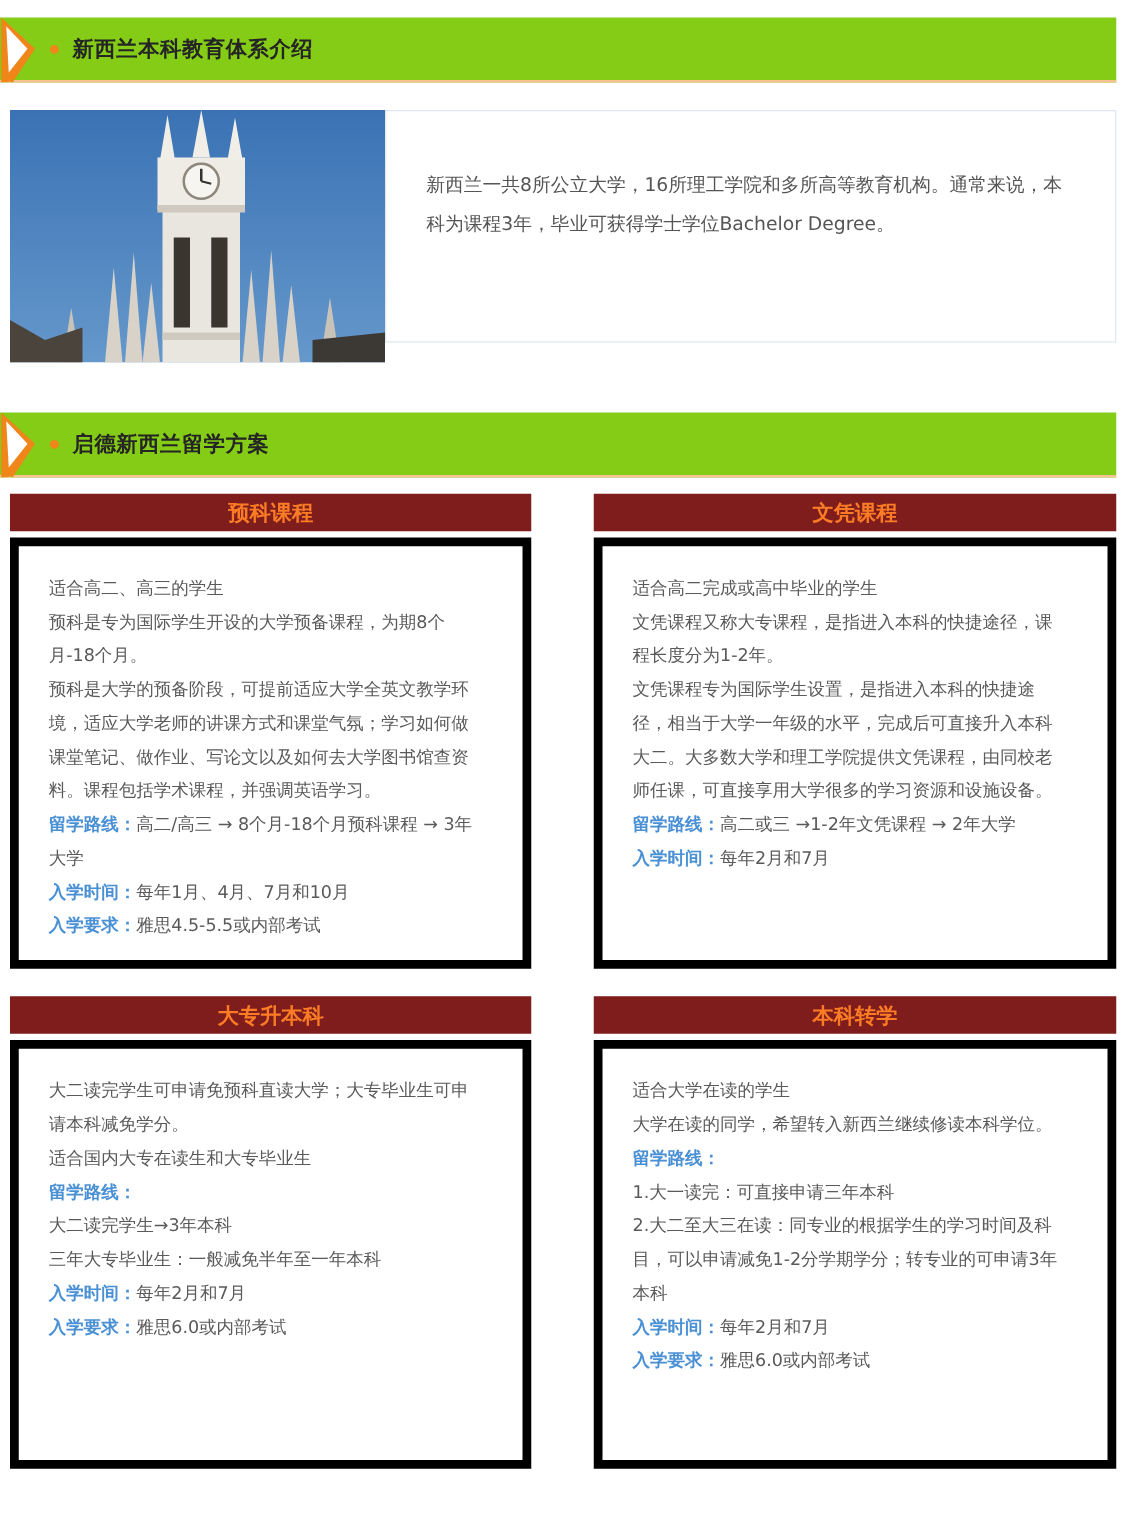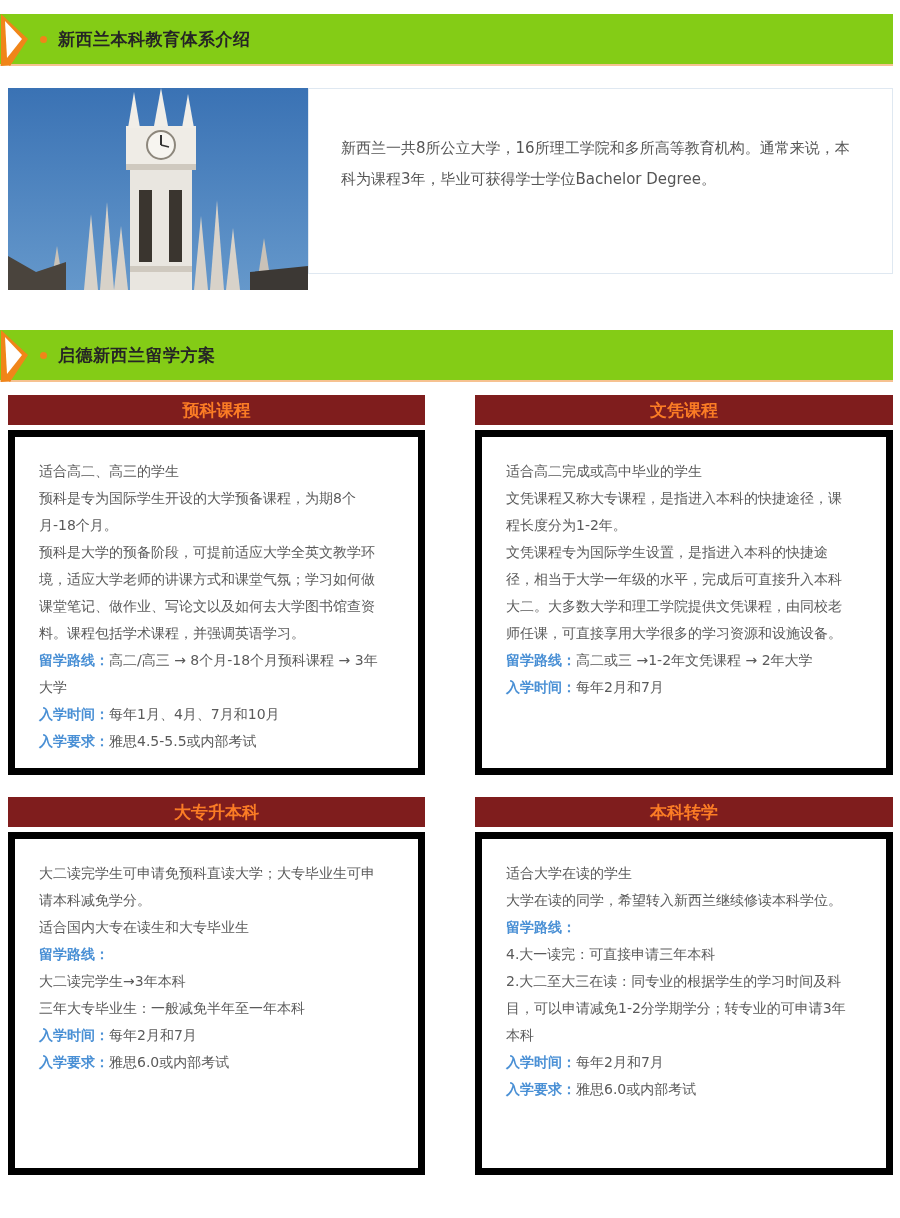--- a/index.html
+++ b/index.html
@@ -186,19 +186,19 @@
       </div>
   </div>
   <div class="card">
     <div class="card-header">
       <span>本科转学</span>
     </div>
     <div class="card-body body-r2">
         <p class="card-line"><span>适合大学在读的学生</span></p>
         <p class="card-line"><span>大学在读的同学，希望转入新西兰继续修读本科学位。</span></p>
         <p class="card-line"><span class="blue-label">留学路线：</span><span></span></p>
-        <p class="card-line"><span>4.大一读完：可直接申请三年本科</span></p>
+        <p class="card-line"><span>1.大一读完：可直接申请三年本科</span></p>
         <p class="card-line"><span>2.大二至大三在读：同专业的根据学生的学习时间及科目，可以申请减免1-2分学期学分；转专业的可申请3年本科</span></p>
         <p class="card-line"><span class="blue-label">入学时间：</span><span>每年2月和7月</span></p>
         <p class="card-line"><span class="blue-label">入学要求：</span><span>雅思6.0或内部考试</span></p>
       </div>
   </div>
 </section>
 
 </body></html>

